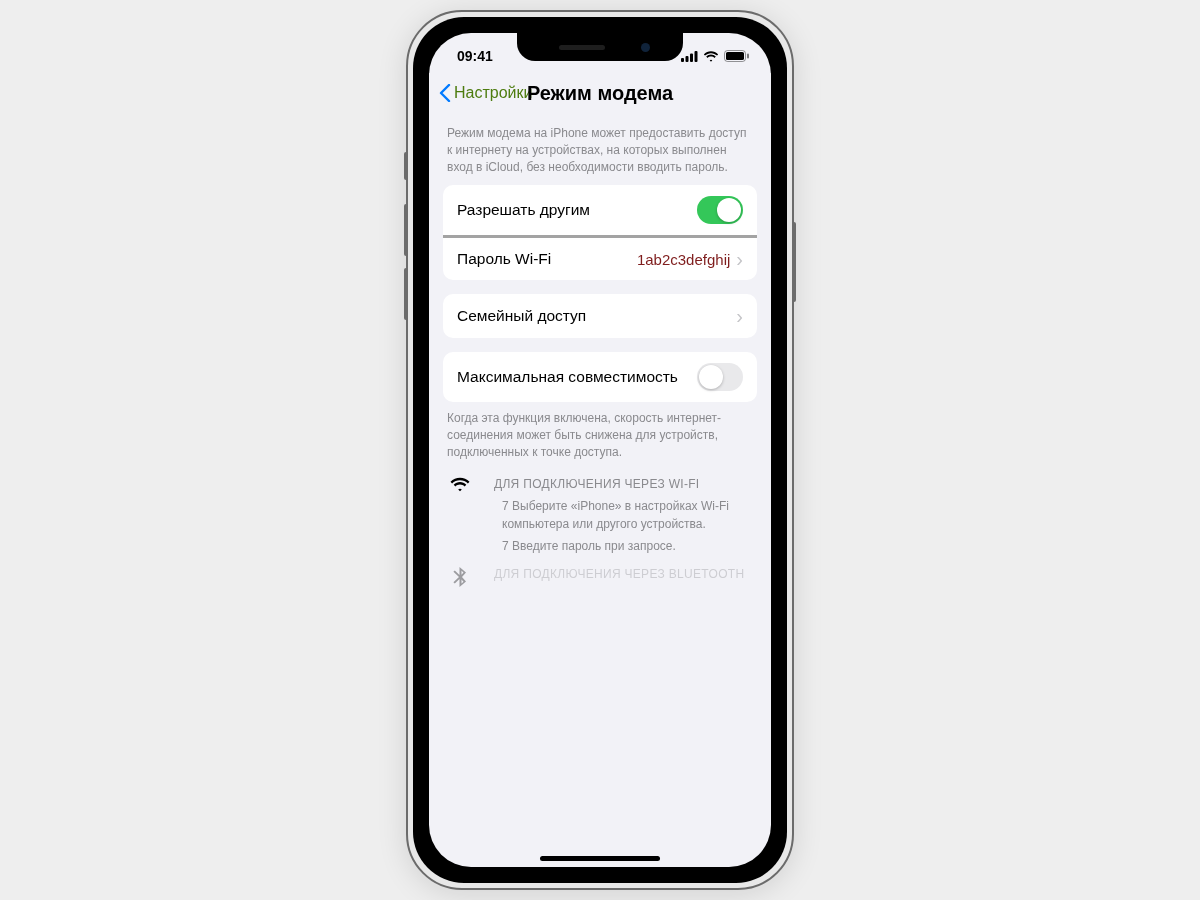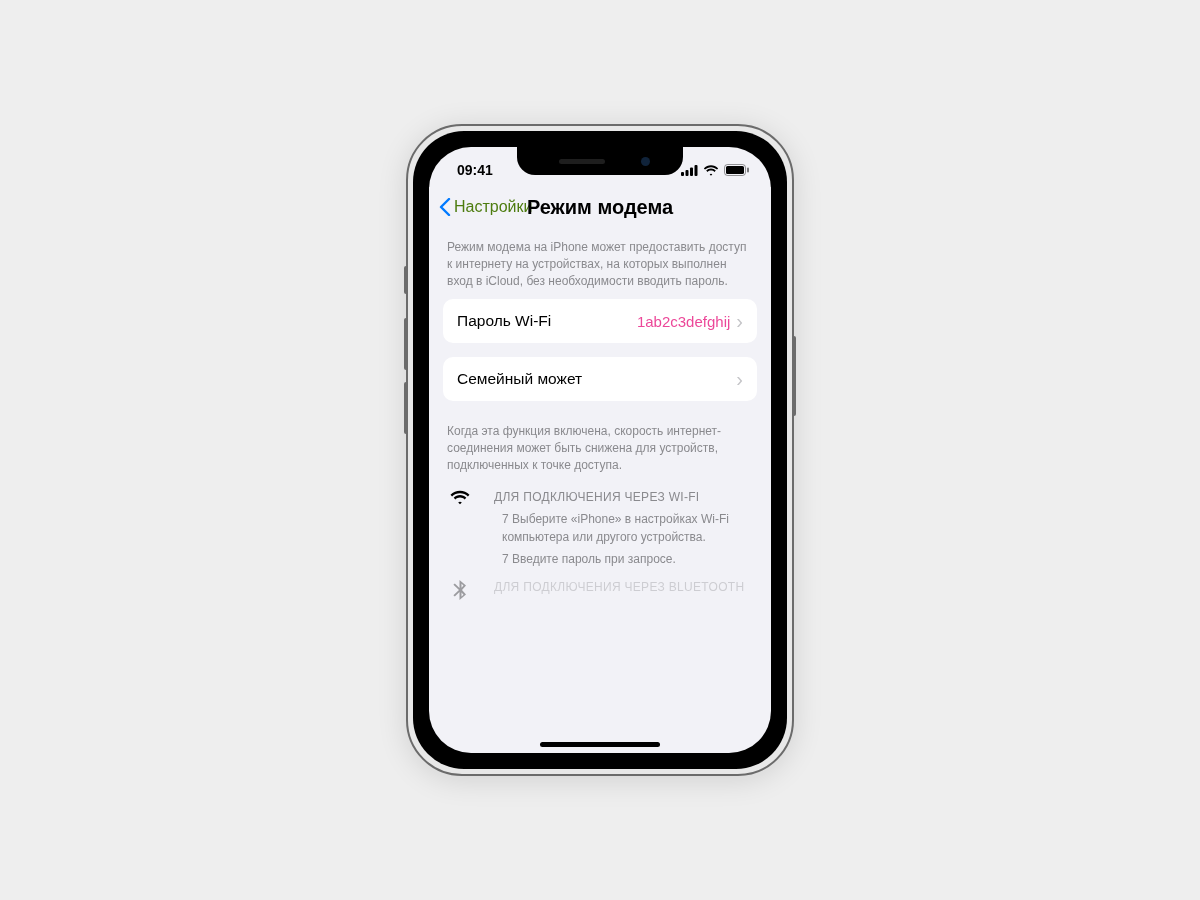--- a/index.html
+++ b/index.html
@@ -8,21 +8,21 @@
     height: 900px;
     background: #eeeeee;
     font-family: -apple-system, "Helvetica Neue", Helvetica, Arial, sans-serif;
     display: flex;
     align-items: center;
     justify-content: center;
     overflow: hidden;
   }
   .phone-frame {
     width: 388px;
-    height: 652px;
+    height: 880px;
     background: #e8e8e8;
     border-radius: 56px;
     border: 2px solid #6b6b6b;
     position: relative;
     box-shadow: 0 4px 30px rgba(0,0,0,0.12);
   }
   .phone-bezel {
     position: absolute;
     inset: 5px;
     border-radius: 51px;
@@ -118,23 +118,23 @@
   }
   .row{
     display:flex;
     align-items:center;
     justify-content:space-between;
     padding:11px 14px;
     min-height:44px;
     font-size:15.5px;
     color:#000;
   }
-  .row + .row{border-top:6px solid #a3a3a3;}
+  .row + .row{border-top:3px solid #a3a3a3;}
   .row .label{flex:0 0 auto;}
-  .row .value{color:#ec4899;font-size:15px;}
+  .row .value{color:#7f1d1d;font-size:15px;}
   .row .tail{display:flex;align-items:center;gap:6px;}
   .chev{color:#c5c5c8;font-size:20px;line-height:1;}
 
   .toggle{
     width:46px;height:28px;border-radius:14px;position:relative;
     transition:background .2s;
   }
   .toggle.on{background:#34c759;}
   .toggle.off{background:#e9e9eb;}
   .toggle .knob{
@@ -209,37 +209,51 @@
           <span>Настройки</span>
         </div>
         <div class="nav-title">Режим модема</div>
       </div>
 
       <div class="content">
         <div class="header-text">Режим модема на iPhone может предоставить доступ к интернету на устройствах, на которых выполнен вход в iCloud, без необходимости вводить пароль.</div>
 
         <div class="section">
           <div class="row">
+            <span class="label">Разрешать другим</span>
+            <div class="toggle on">
+                <div class="knob"></div>
+              </div>
+          </div>
+          <div class="row">
             <span class="label">Пароль Wi-Fi</span>
             <div class="tail">
               <span class="value">1ab2c3defghij</span>
               <span class="chev">›</span>
             </div>
           </div>
         </div>
 
         <div style="height:14px"></div>
         <div class="section">
           <div class="row">
-            <span class="label">Семейный может</span>
+            <span class="label">Семейный доступ</span>
             <span class="chev">›</span>
           </div>
         </div>
 
         <div style="height:14px"></div>
+        <div class="section">
+          <div class="row">
+            <span class="label">Максимальная совместимость</span>
+            <div class="toggle off">
+                <div class="knob"></div>
+              </div>
+          </div>
+        </div>
         <div class="footer-text">Когда эта функция включена, скорость интернет-соединения может быть снижена для устройств, подключенных к точке доступа.</div>
 
         <div class="instruction-block">
           <div class="ic">
             <svg width="22" height="16" viewBox="0 0 22 16">
                 <path d="M11 3.2c3 0 5.8 1.2 7.9 3.2l1.6-1.6C17.9 2.1 14.6.8 11 .8S4.1 2.1 1.5 4.8l1.6 1.6C5.2 4.4 8 3.2 11 3.2zm0 4.3c1.8 0 3.4.7 4.6 1.9l1.7-1.7C15.6 6 13.4 5.1 11 5.1S6.4 6 4.7 7.7l1.7 1.7C7.6 8.2 9.2 7.5 11 7.5zm0 4.3c.7 0 1.3.3 1.8.7L11 14.3l-1.8-1.8c.5-.4 1.1-.7 1.8-.7z" fill="#000"></path>
               </svg>
           </div>
           <div class="txt">
             <div class="hd">ДЛЯ ПОДКЛЮЧЕНИЯ ЧЕРЕЗ WI-FI</div>

